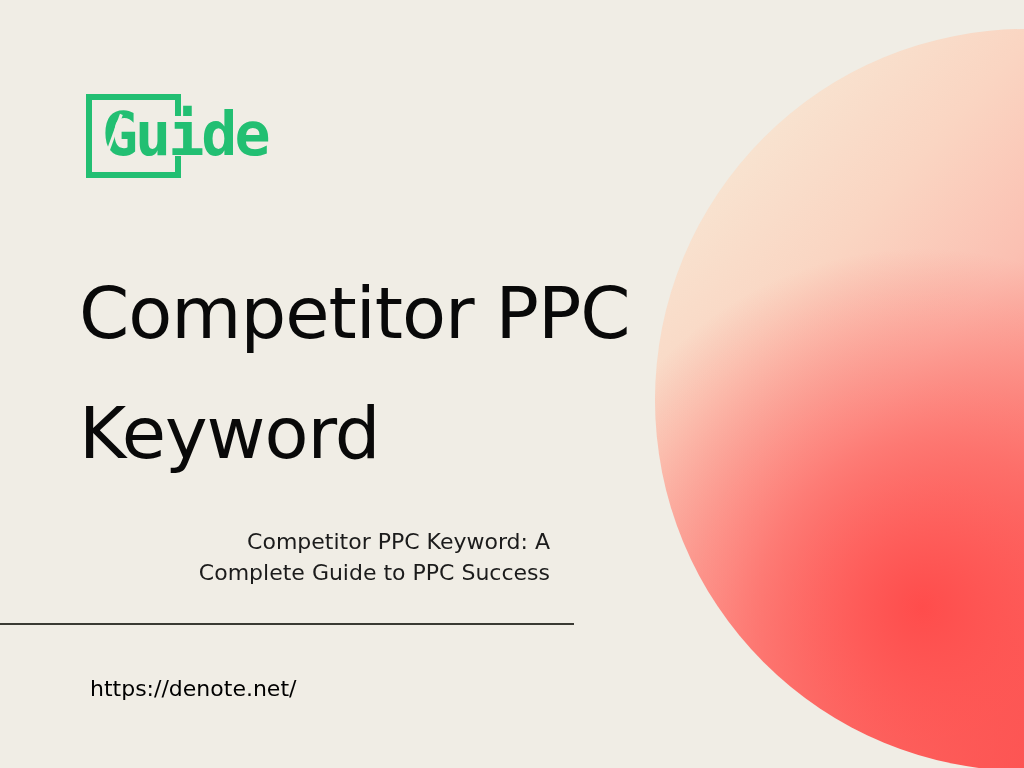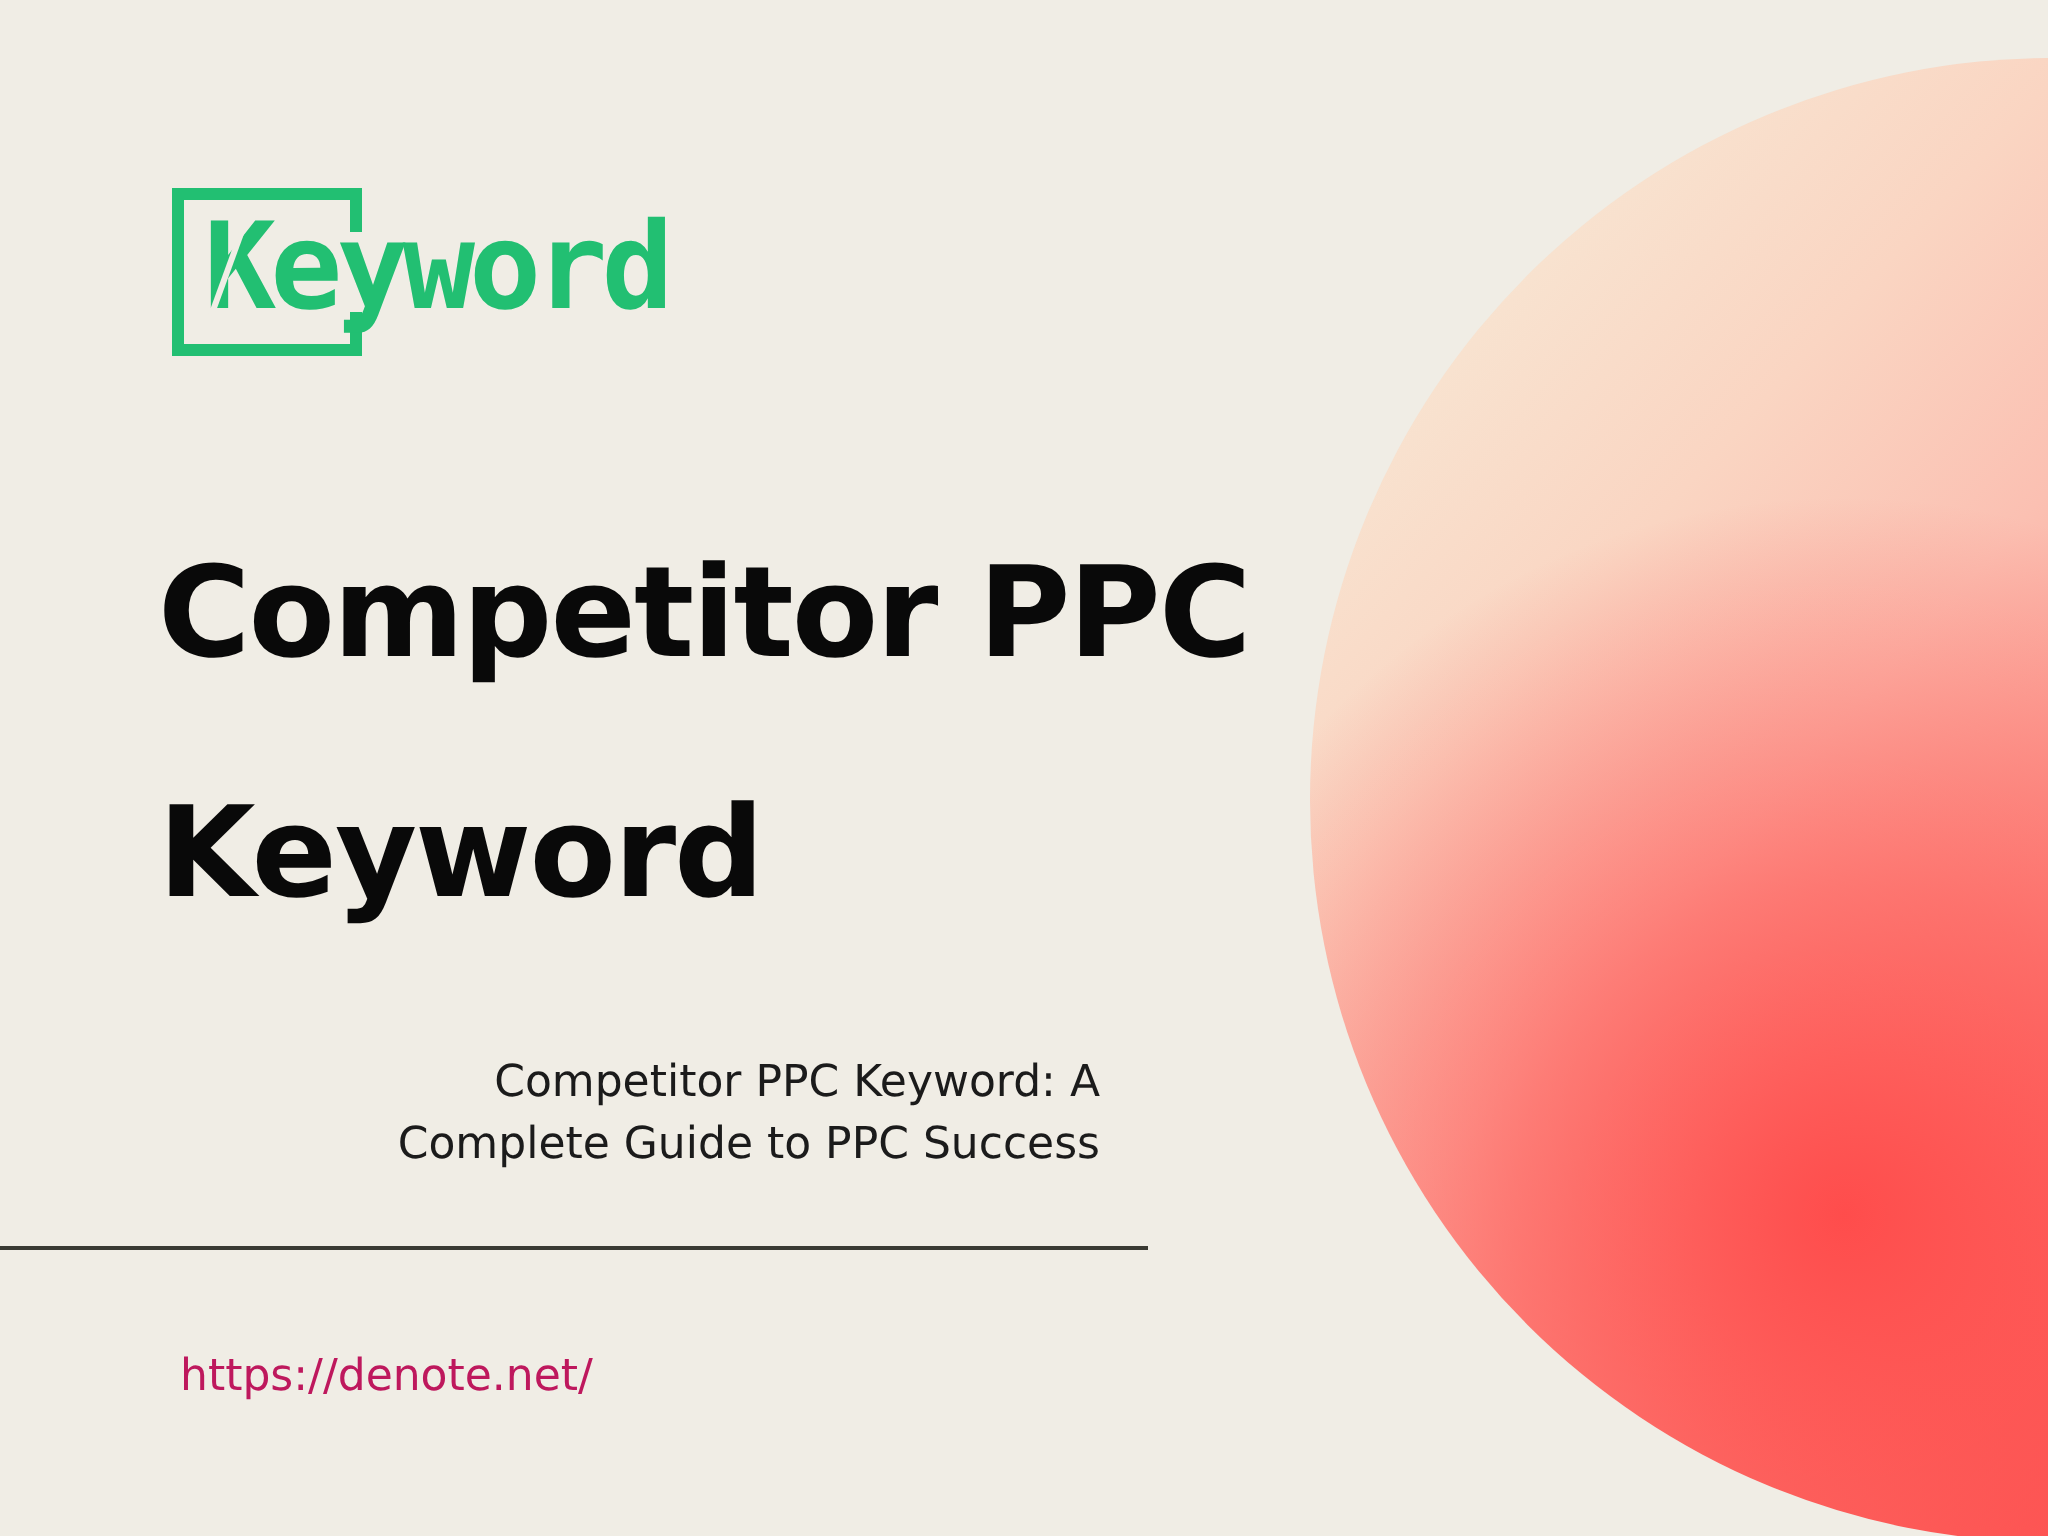--- a/index.html
+++ b/index.html
@@ -95,23 +95,23 @@
     transform-origin: center;
     z-index: 3;
   }
 
   
   #headline {
     position: absolute;
     left: 79px;
     top: 205px;
     width: 830px;
-    font-size: 63px;
+    font-size: 72px;
     line-height: 120px;
-    font-weight: bold;
+    font-weight: normal;
     color: #090909;
     letter-spacing: -1px;
     z-index: 2;
     white-space: pre-line;
   }
 
   
   #subtitle {
     position: absolute;
     left: 90px;
@@ -137,40 +137,40 @@
     z-index: 2;
   }
 
   
   #site-url {
     position: absolute;
     left: 90px;
     top: 674px;
     font-size: 22px;
     line-height: 30px;
-    color: #be185d;
+    color: #000000;
     z-index: 2;
   }
 </style>
 </head>
 <body>
 
 <div id="canvas">
 
   <div id="deco-circle"></div>
 
   <div id="logo">
     <div id="logo-frame">
       <span class="frm-left"></span>
       <span class="frm-top"></span>
       <span class="frm-bot"></span>
       <span class="frm-rt"></span>
       <span class="frm-rb"></span>
     </div>
-    <div id="logo-word">Keyword</div>
+    <div id="logo-word">Guide</div>
     <div id="logo-slash"></div>
   </div>
 
   <h1 id="headline">Competitor PPC Keyword</h1>
 
   <p id="subtitle">Competitor PPC Keyword: A
 Complete Guide to PPC Success</p>
 
   <div id="divider"></div>
 

